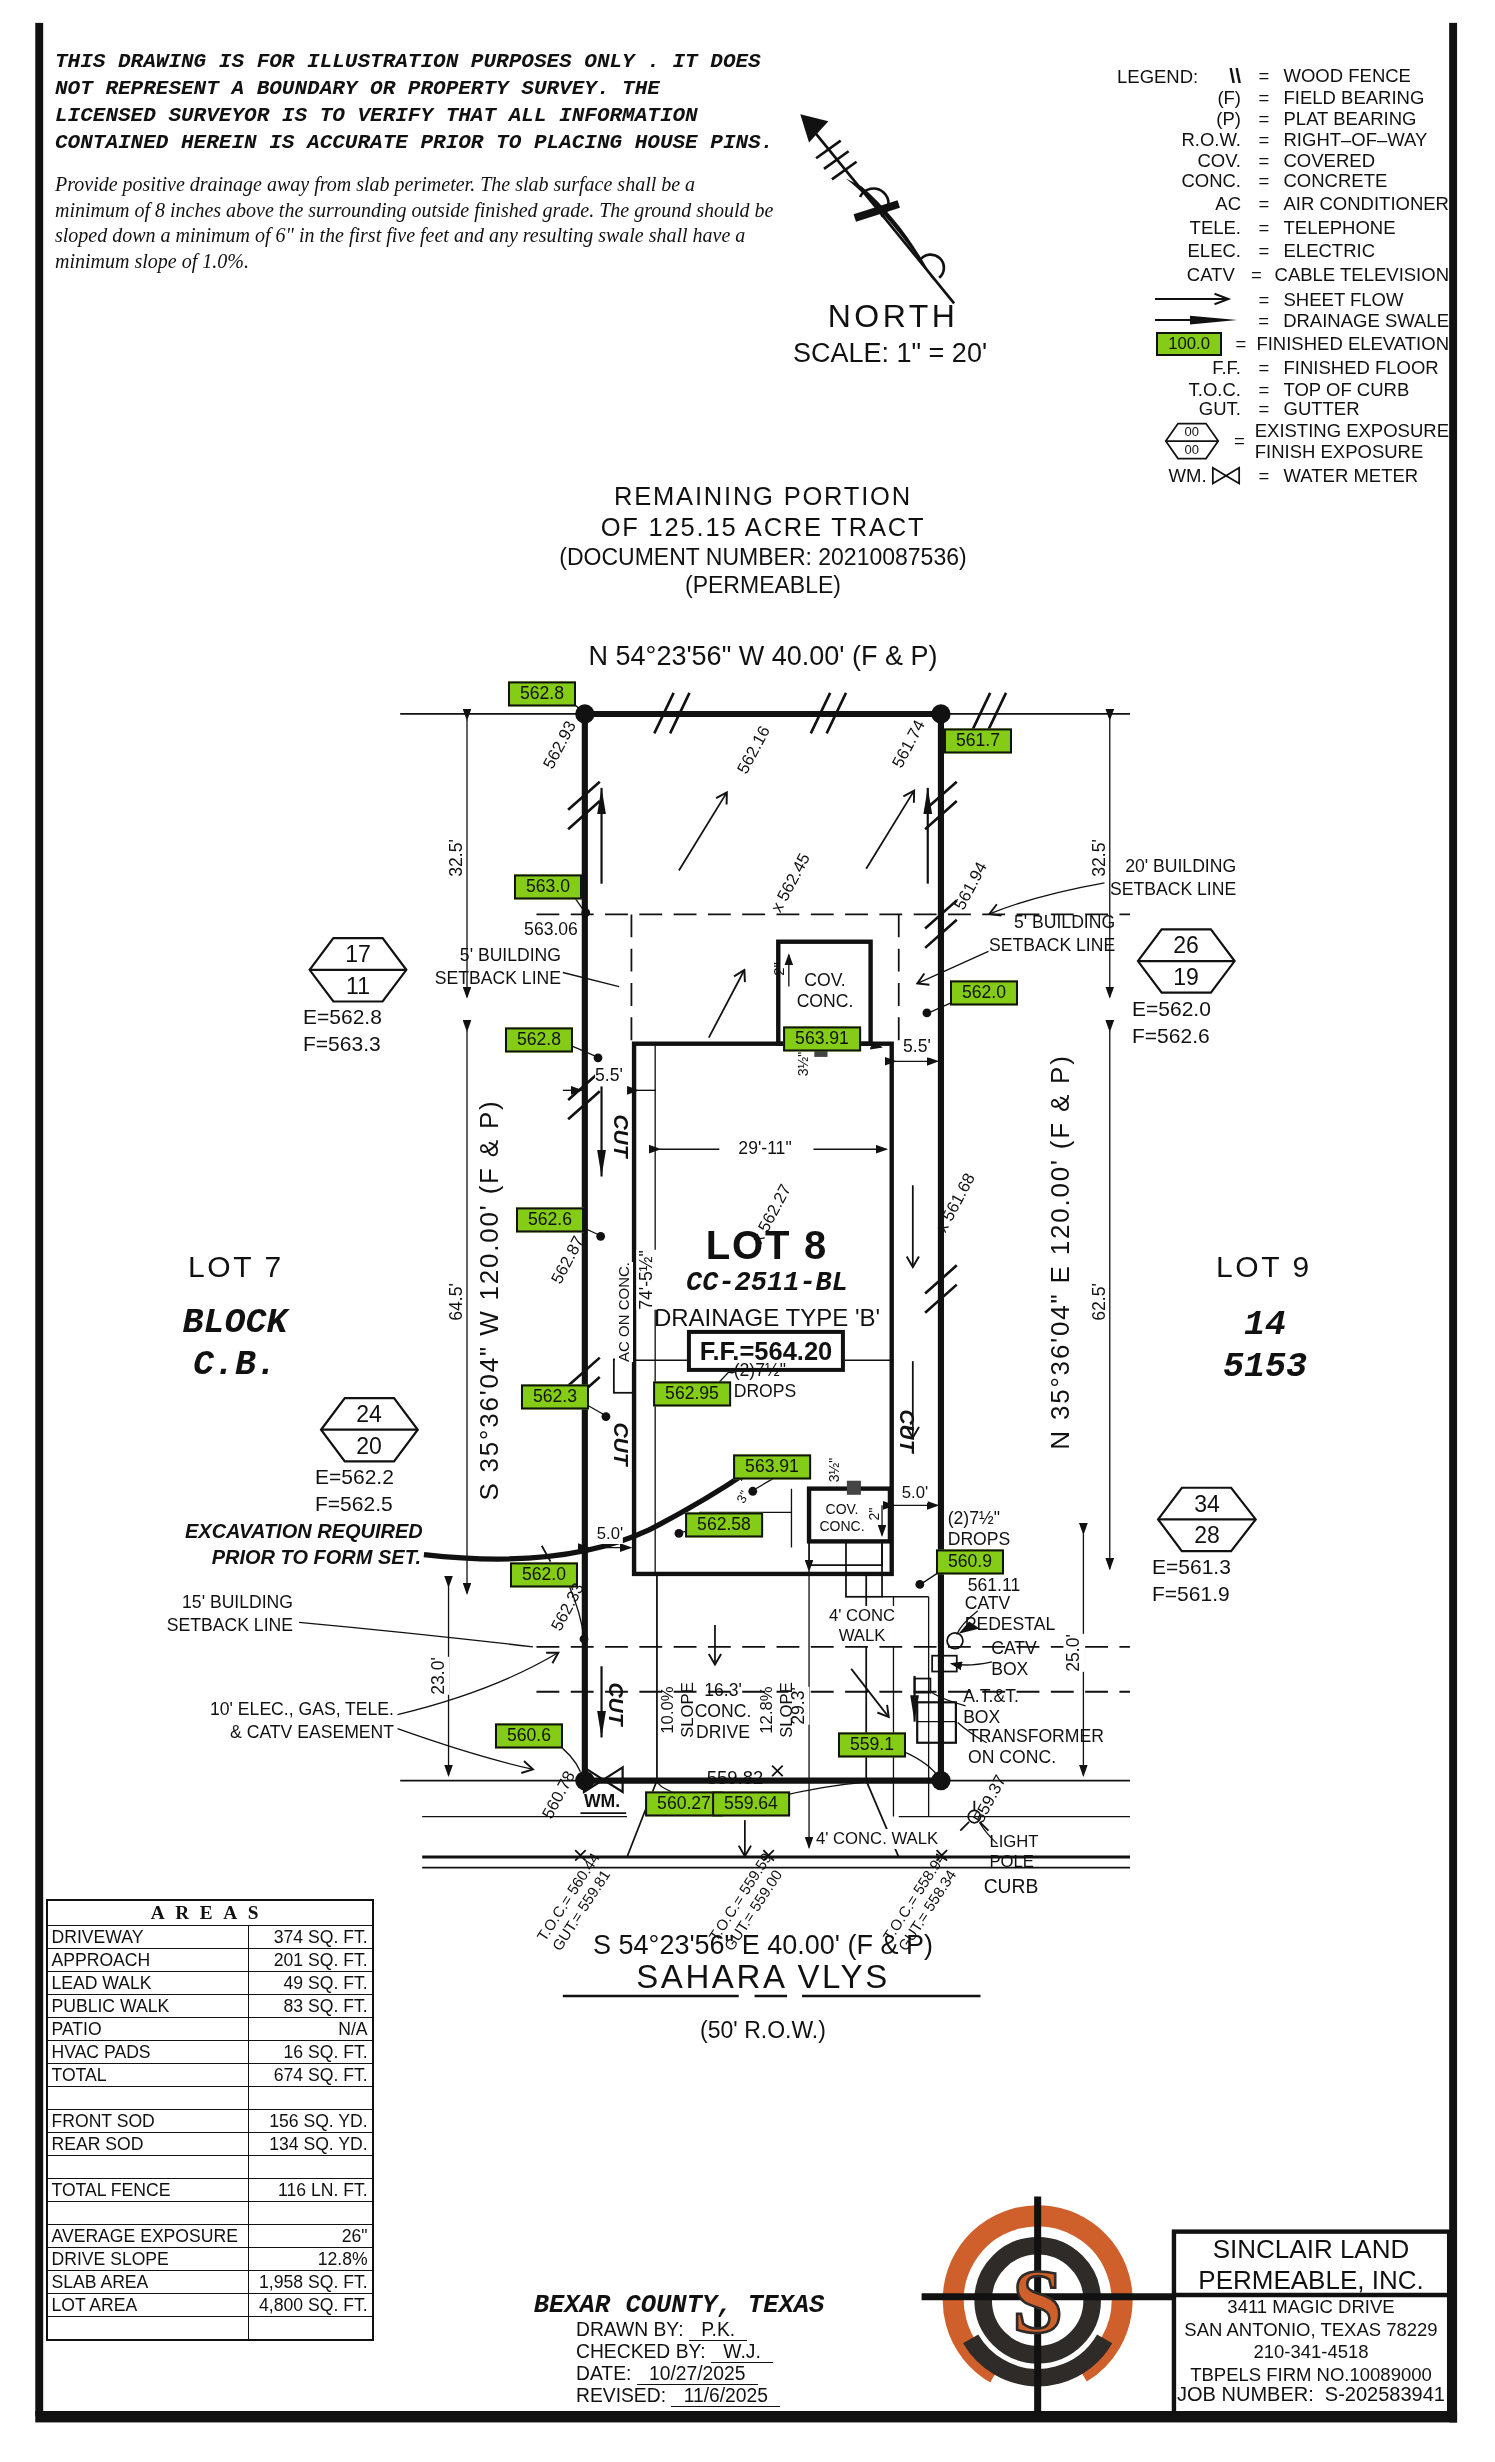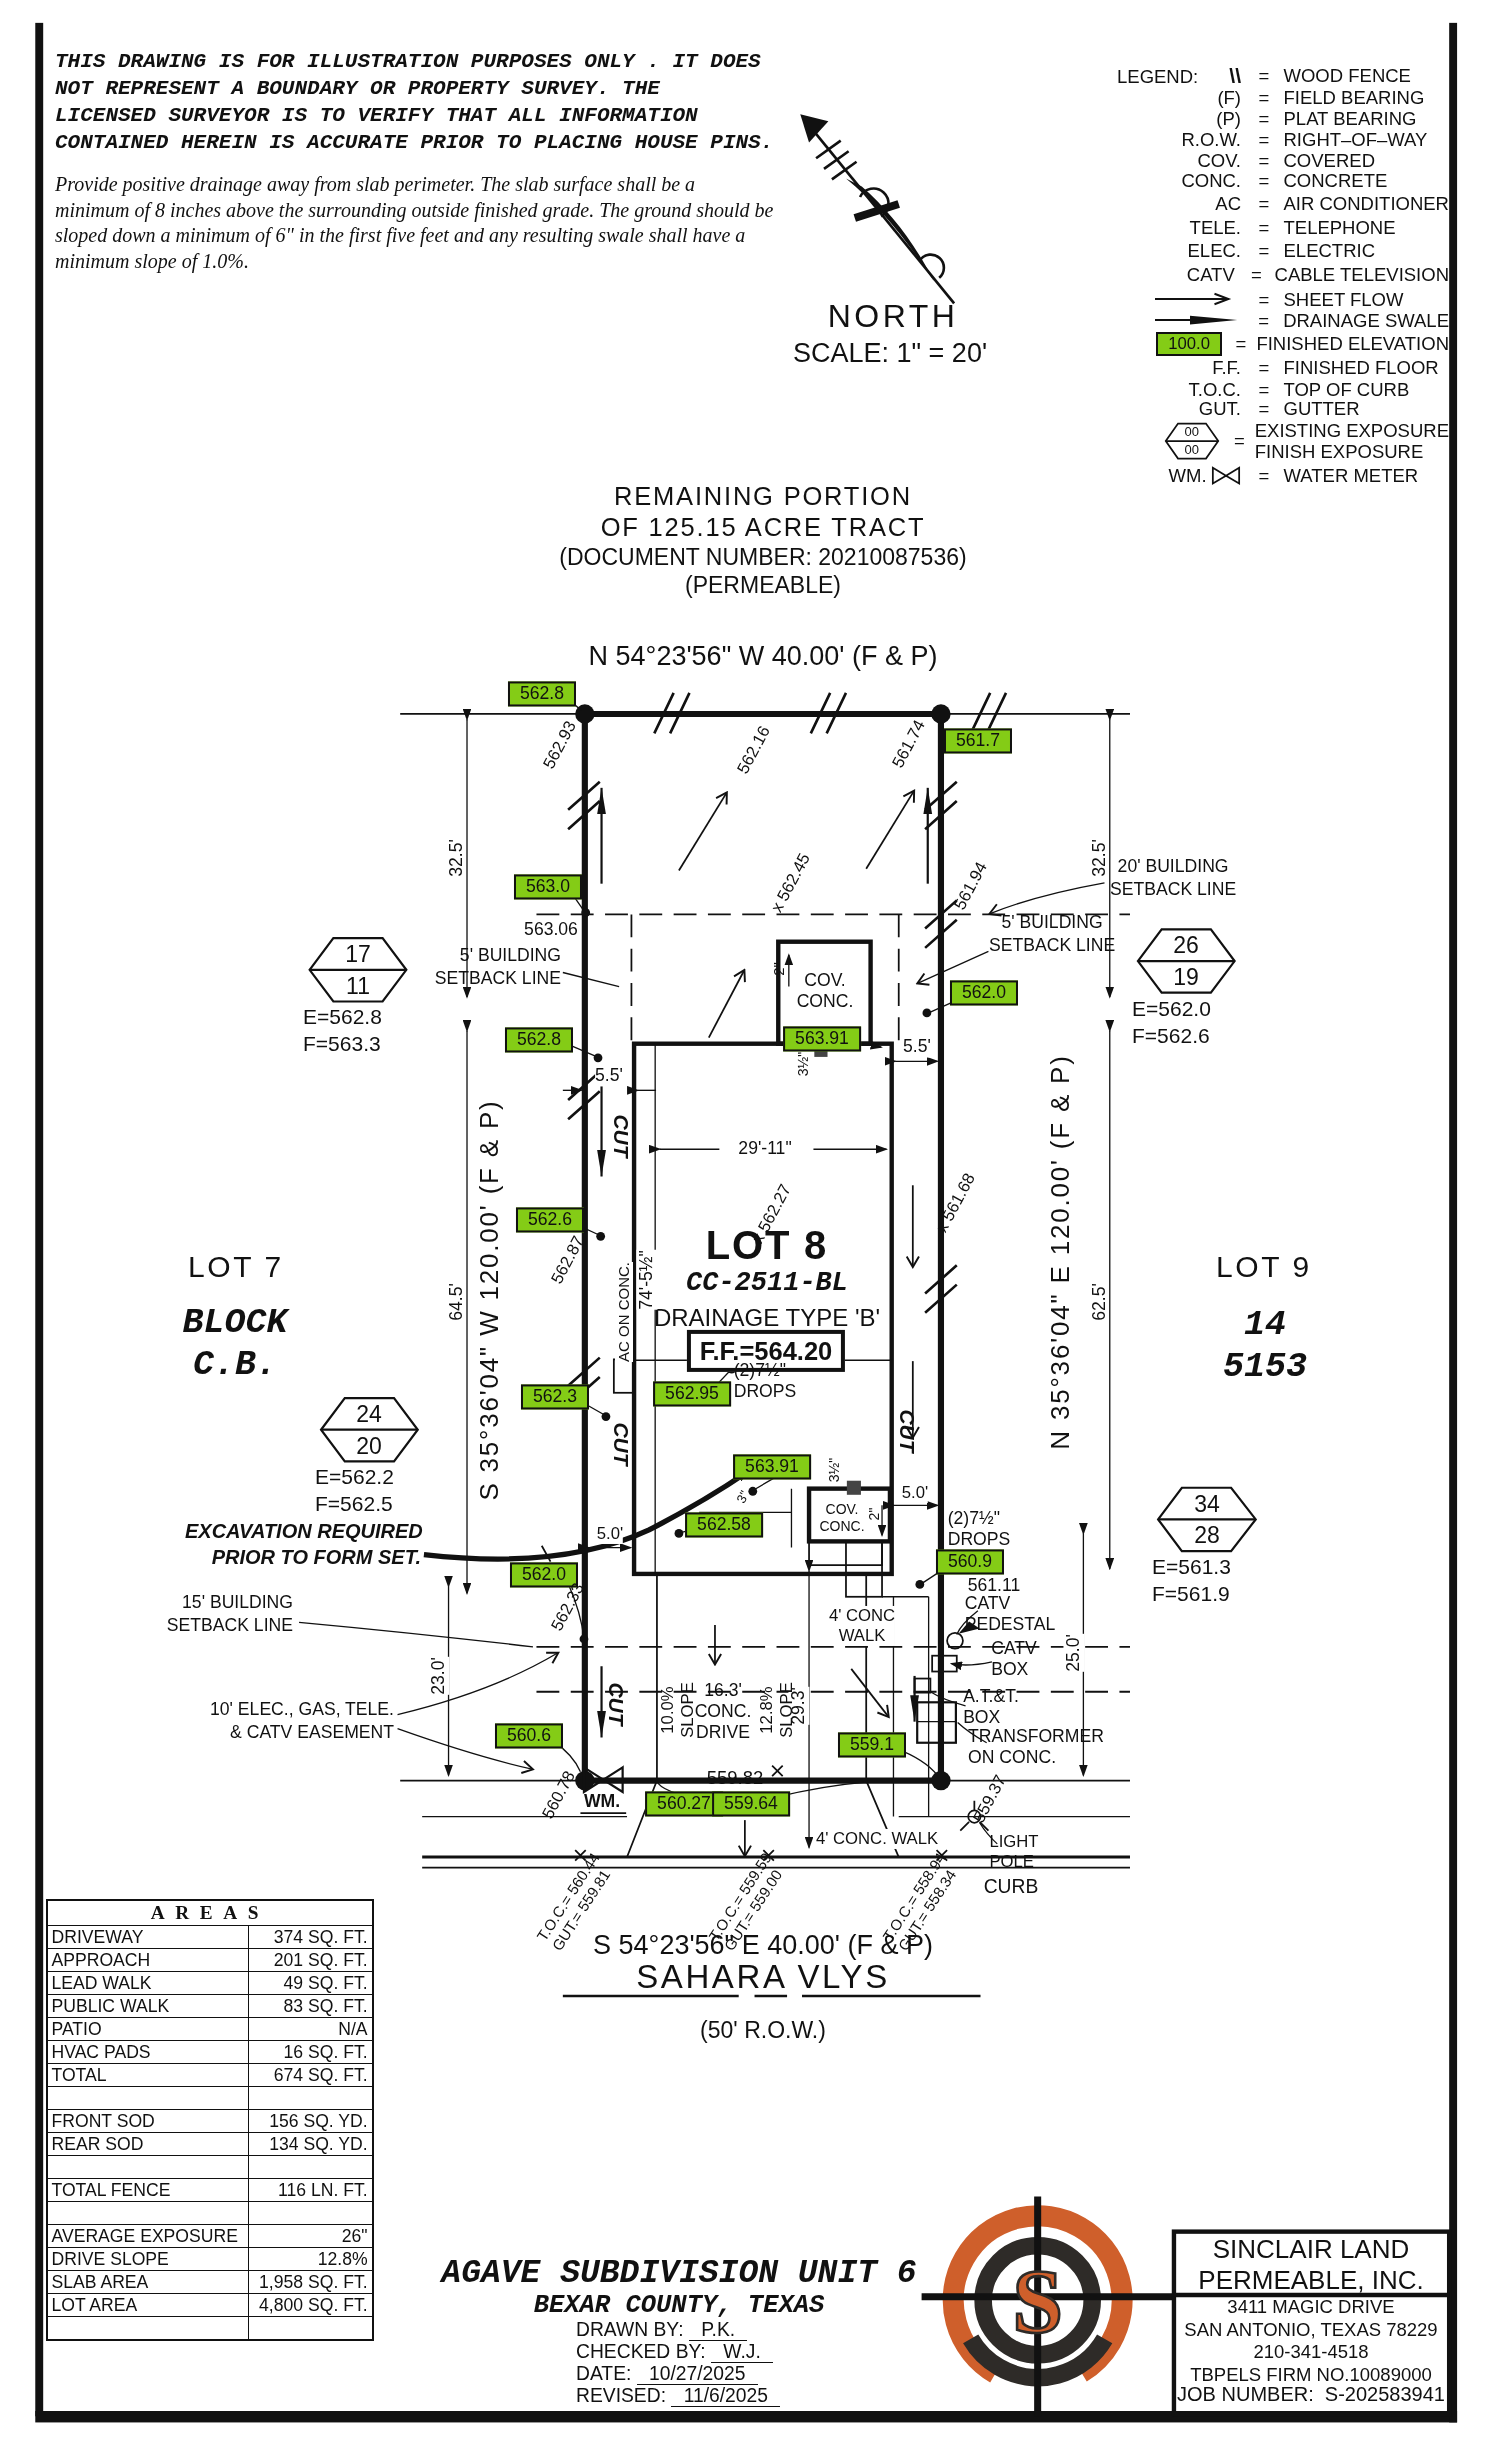--- a/index.html
+++ b/index.html
@@ -8,21 +8,21 @@
   svg text{font-family:"Liberation Serif",serif}
   .B{position:absolute;white-space:pre;color:#111;line-height:1.28}
   .P{position:absolute;transform:translate(-50%,-50%);white-space:pre;text-align:center;line-height:1.2;color:#111}
   .rneg{transform:translate(-50%,-50%) rotate(-62deg)}
   .r90{transform:translate(-50%,-50%) rotate(-90deg)}
   .r90c{transform:translate(-50%,-50%) rotate(90deg)}
   .r55{transform:translate(-50%,-50%) rotate(-57deg);text-align:left}
   .bx{border:2.2px solid #111;background:#84cc16;padding:0 10px;font-size:17.6px}
   .ffbx{border:4.4px solid #111;background:#fff;padding:1.8px 8.8px;font-weight:bold}
   .ser{font-family:Liberation Mono, monospace;font-style:italic;font-weight:bold}
-  .tl{text-align:center}.tr{text-align:right}
+  .tl{text-align:right}.tr{text-align:right}
   .exc{font-weight:bold;font-style:italic}
   .w15{stroke:#111;stroke-width:1.5;fill:none}
   .w2{stroke:#111;stroke-width:2;fill:none}
   .w25{stroke:#111;stroke-width:2.5;fill:none}
   .w3{stroke:#111;stroke-width:3;fill:none}
   .w35{stroke:#111;stroke-width:3.5;fill:none}
   .w5{stroke:#111;stroke-width:5;fill:none}
   .w6{stroke:#111;stroke-width:6;fill:none}
   .w7{stroke:#111;stroke-width:7;fill:none}
   .dash{stroke-dasharray:26 13}
@@ -551,21 +551,20 @@
   <div class="arow">
         <span class="acl">LOT AREA</span>
         <span class="acv">4,800 SQ. FT.</span>
       </div>
   <div class="arow">
         <span class="acl"></span>
         <span class="acv"></span>
       </div>
 </div>
 
-<div class="P ser" style="left:679px;top:2274px;font-size:33px">AGAVE SUBDIVISION UNIT 6</div>
 <div class="P ser" style="left:679px;top:2306px;font-size:25.5px">BEXAR COUNTY, TEXAS</div>
 <div class="drow" style="top:2319px"><span>DRAWN BY:</span> <span class="dval" style="font-weight:normal">P.K.</span></div>
 <div class="drow" style="top:2341px"><span>CHECKED BY:</span> <span class="dval" style="font-weight:normal">W.J.</span></div>
 <div class="drow" style="top:2363px"><span>DATE:</span> <span class="dval" style="font-weight:normal">10/27/2025</span></div>
 <div class="drow" style="top:2385px"><span>REVISED:</span> <span class="dval" style="font-weight:normal">11/6/2025</span></div>
 
 <div class="P" style="left:1311px;top:2265px;font-size:26px">SINCLAIR LAND
 PERMEABLE, INC.</div>
 <div class="P" style="left:1311px;top:2341px;font-size:18.5px;line-height:1.22">3411 MAGIC DRIVE
 SAN ANTONIO, TEXAS 78229

